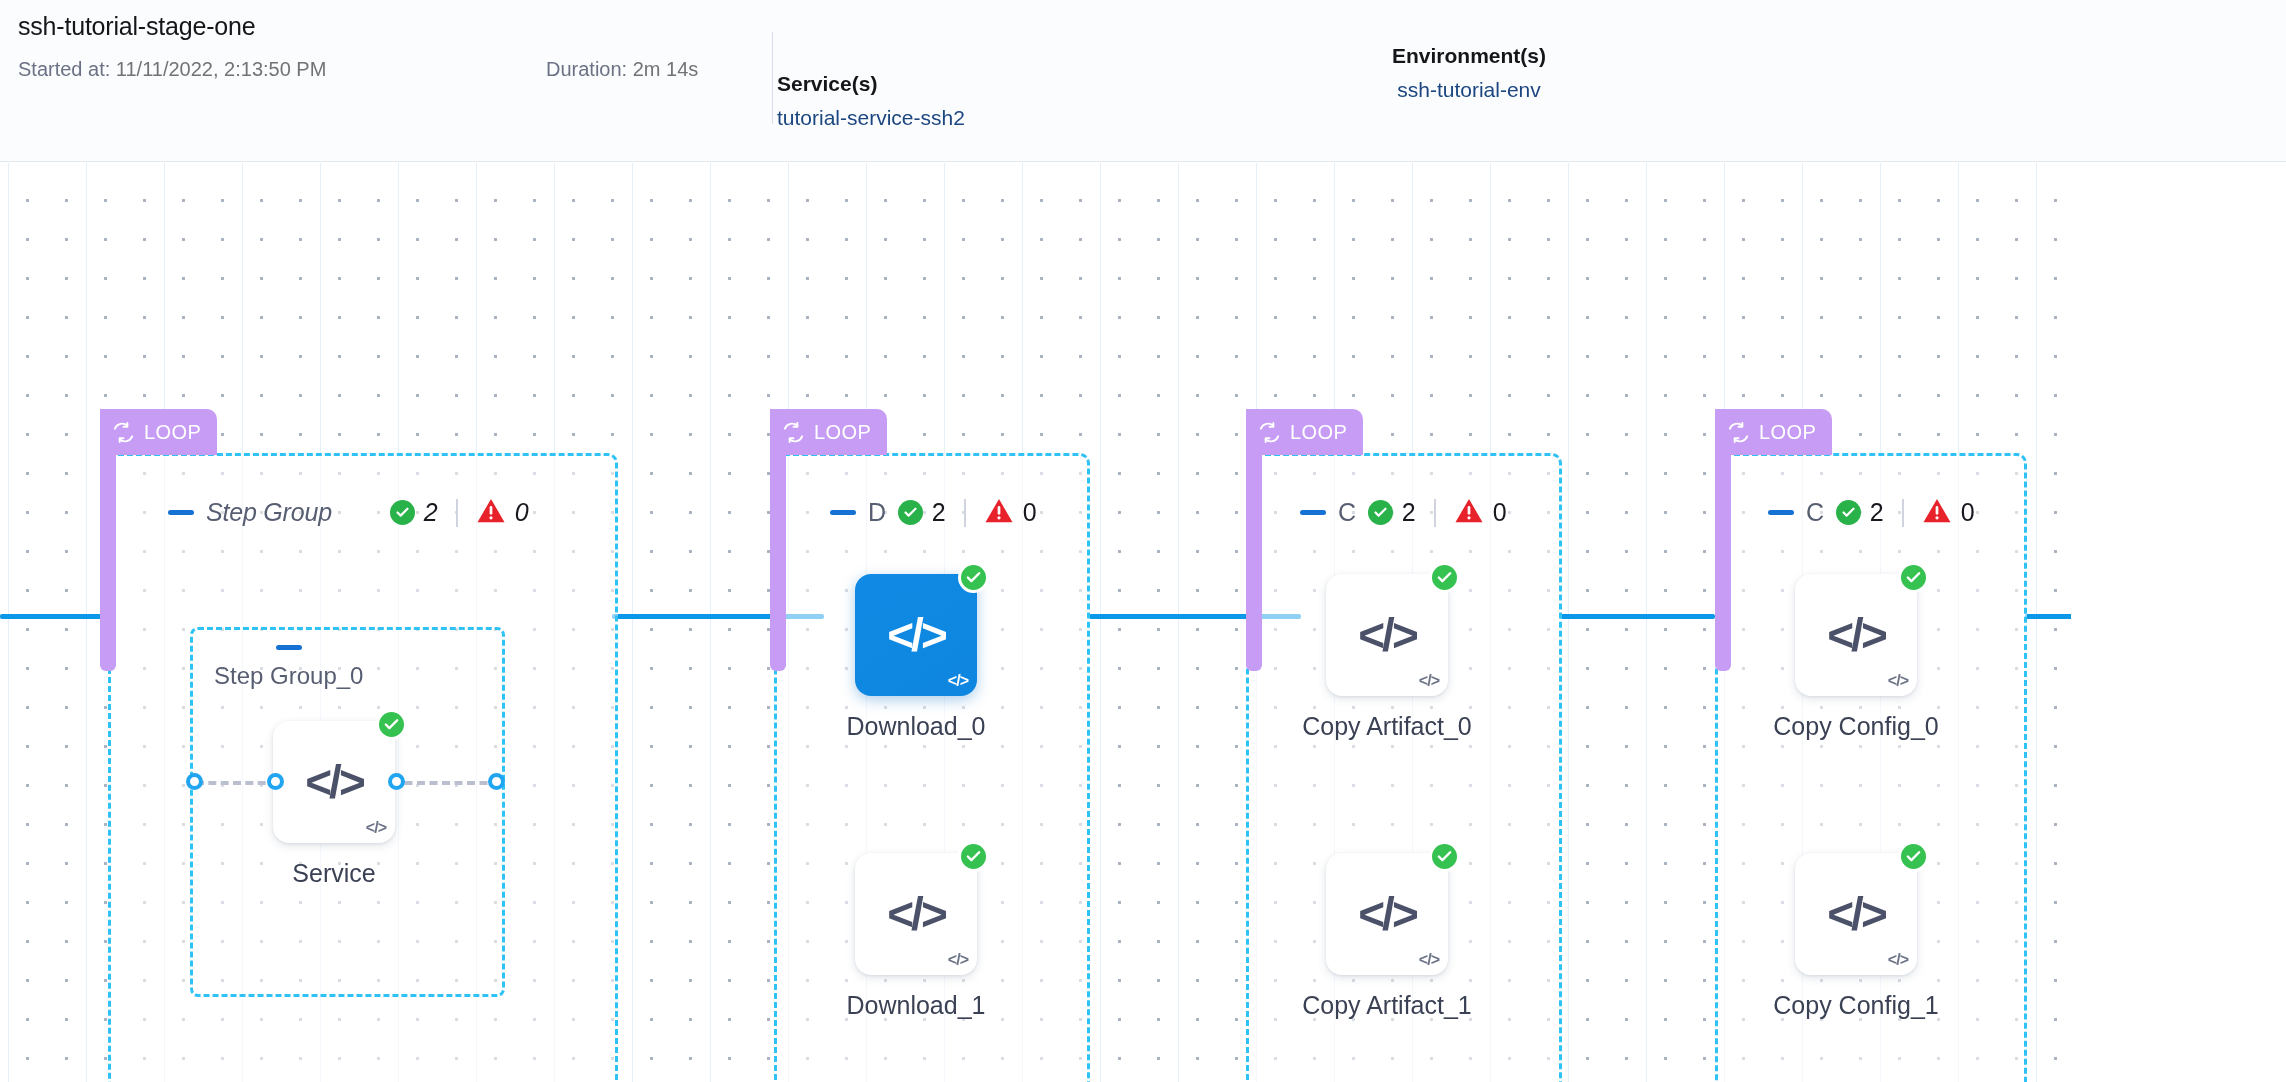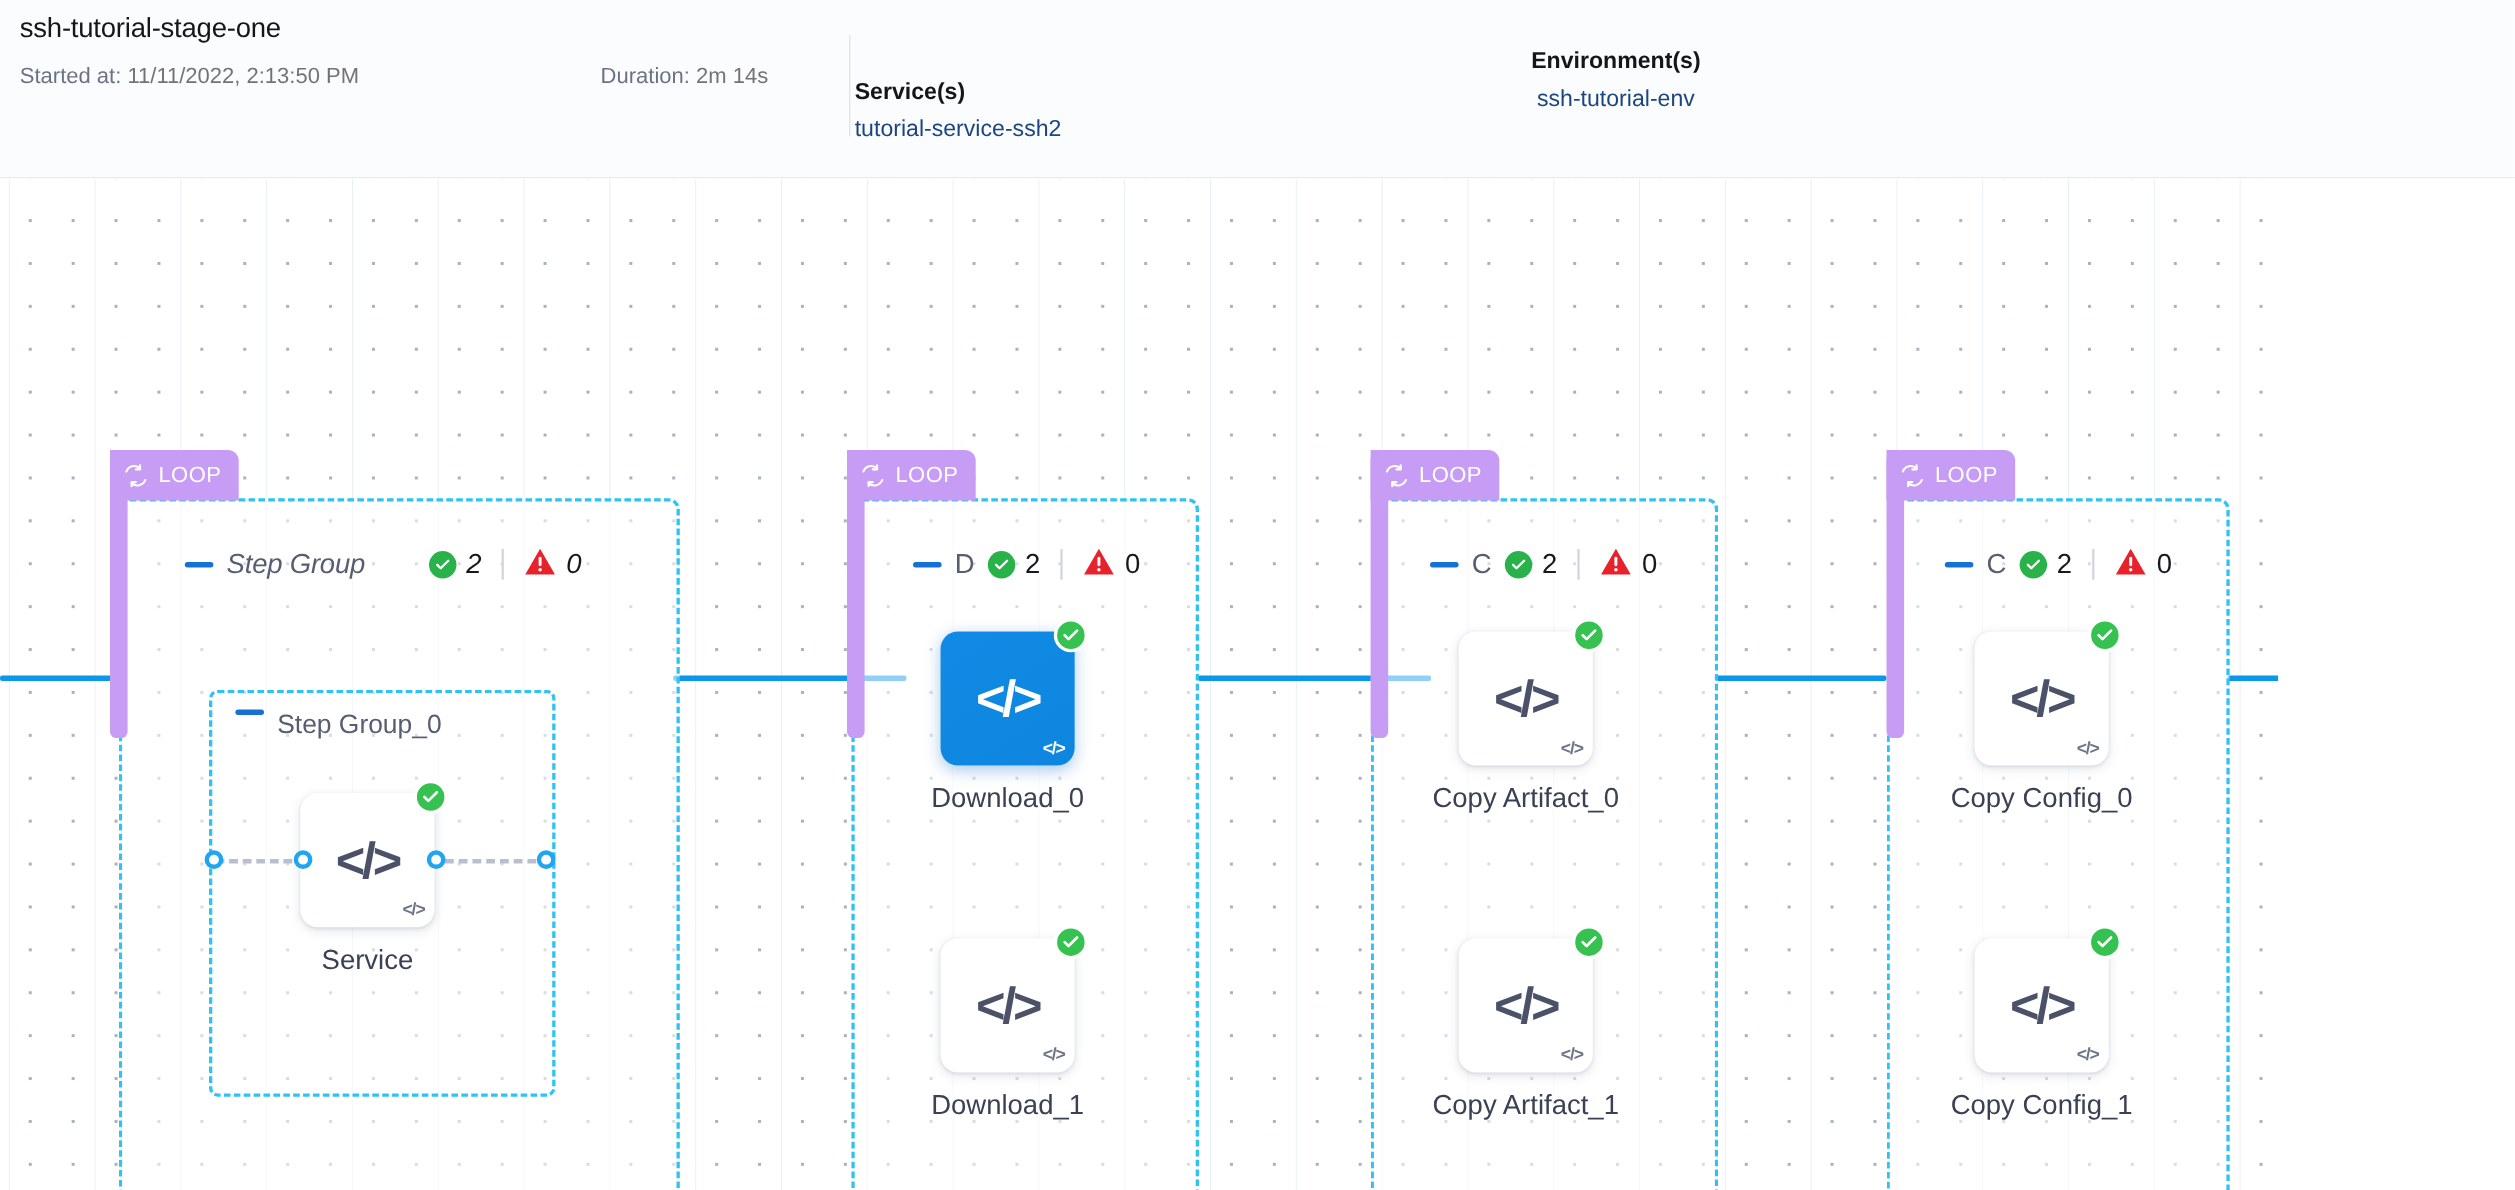--- a/index.html
+++ b/index.html
@@ -97,22 +97,22 @@
   }
   .ok-badge svg { width: 15px; height: 15px; }
 
   
   .subgroup {
     position: absolute;
     border: 3px dashed #2ec2f5; border-radius: 8px;
     z-index: 3;
   }
   .subgroup-head {
-    position: absolute; display: flex; align-items: flex-start; gap: 12px;
-    z-index: 6; white-space: nowrap;
+    position: absolute; display: flex; align-items: center; gap: 12px;
+    z-index: 6; white-space: nowrap; flex-direction: column;
   }
   .subgroup-name { font-size: 24px; color: #585e72; }
 
   
   .node { position: absolute; z-index: 5; }
   .node-tile {
     position: relative;
     width: 122px; height: 122px; border-radius: 16px;
     background: #ffffff;
     box-shadow: 0 3px 10px rgba(40,60,90,0.13), 0 1px 3px rgba(40,60,90,0.10);

